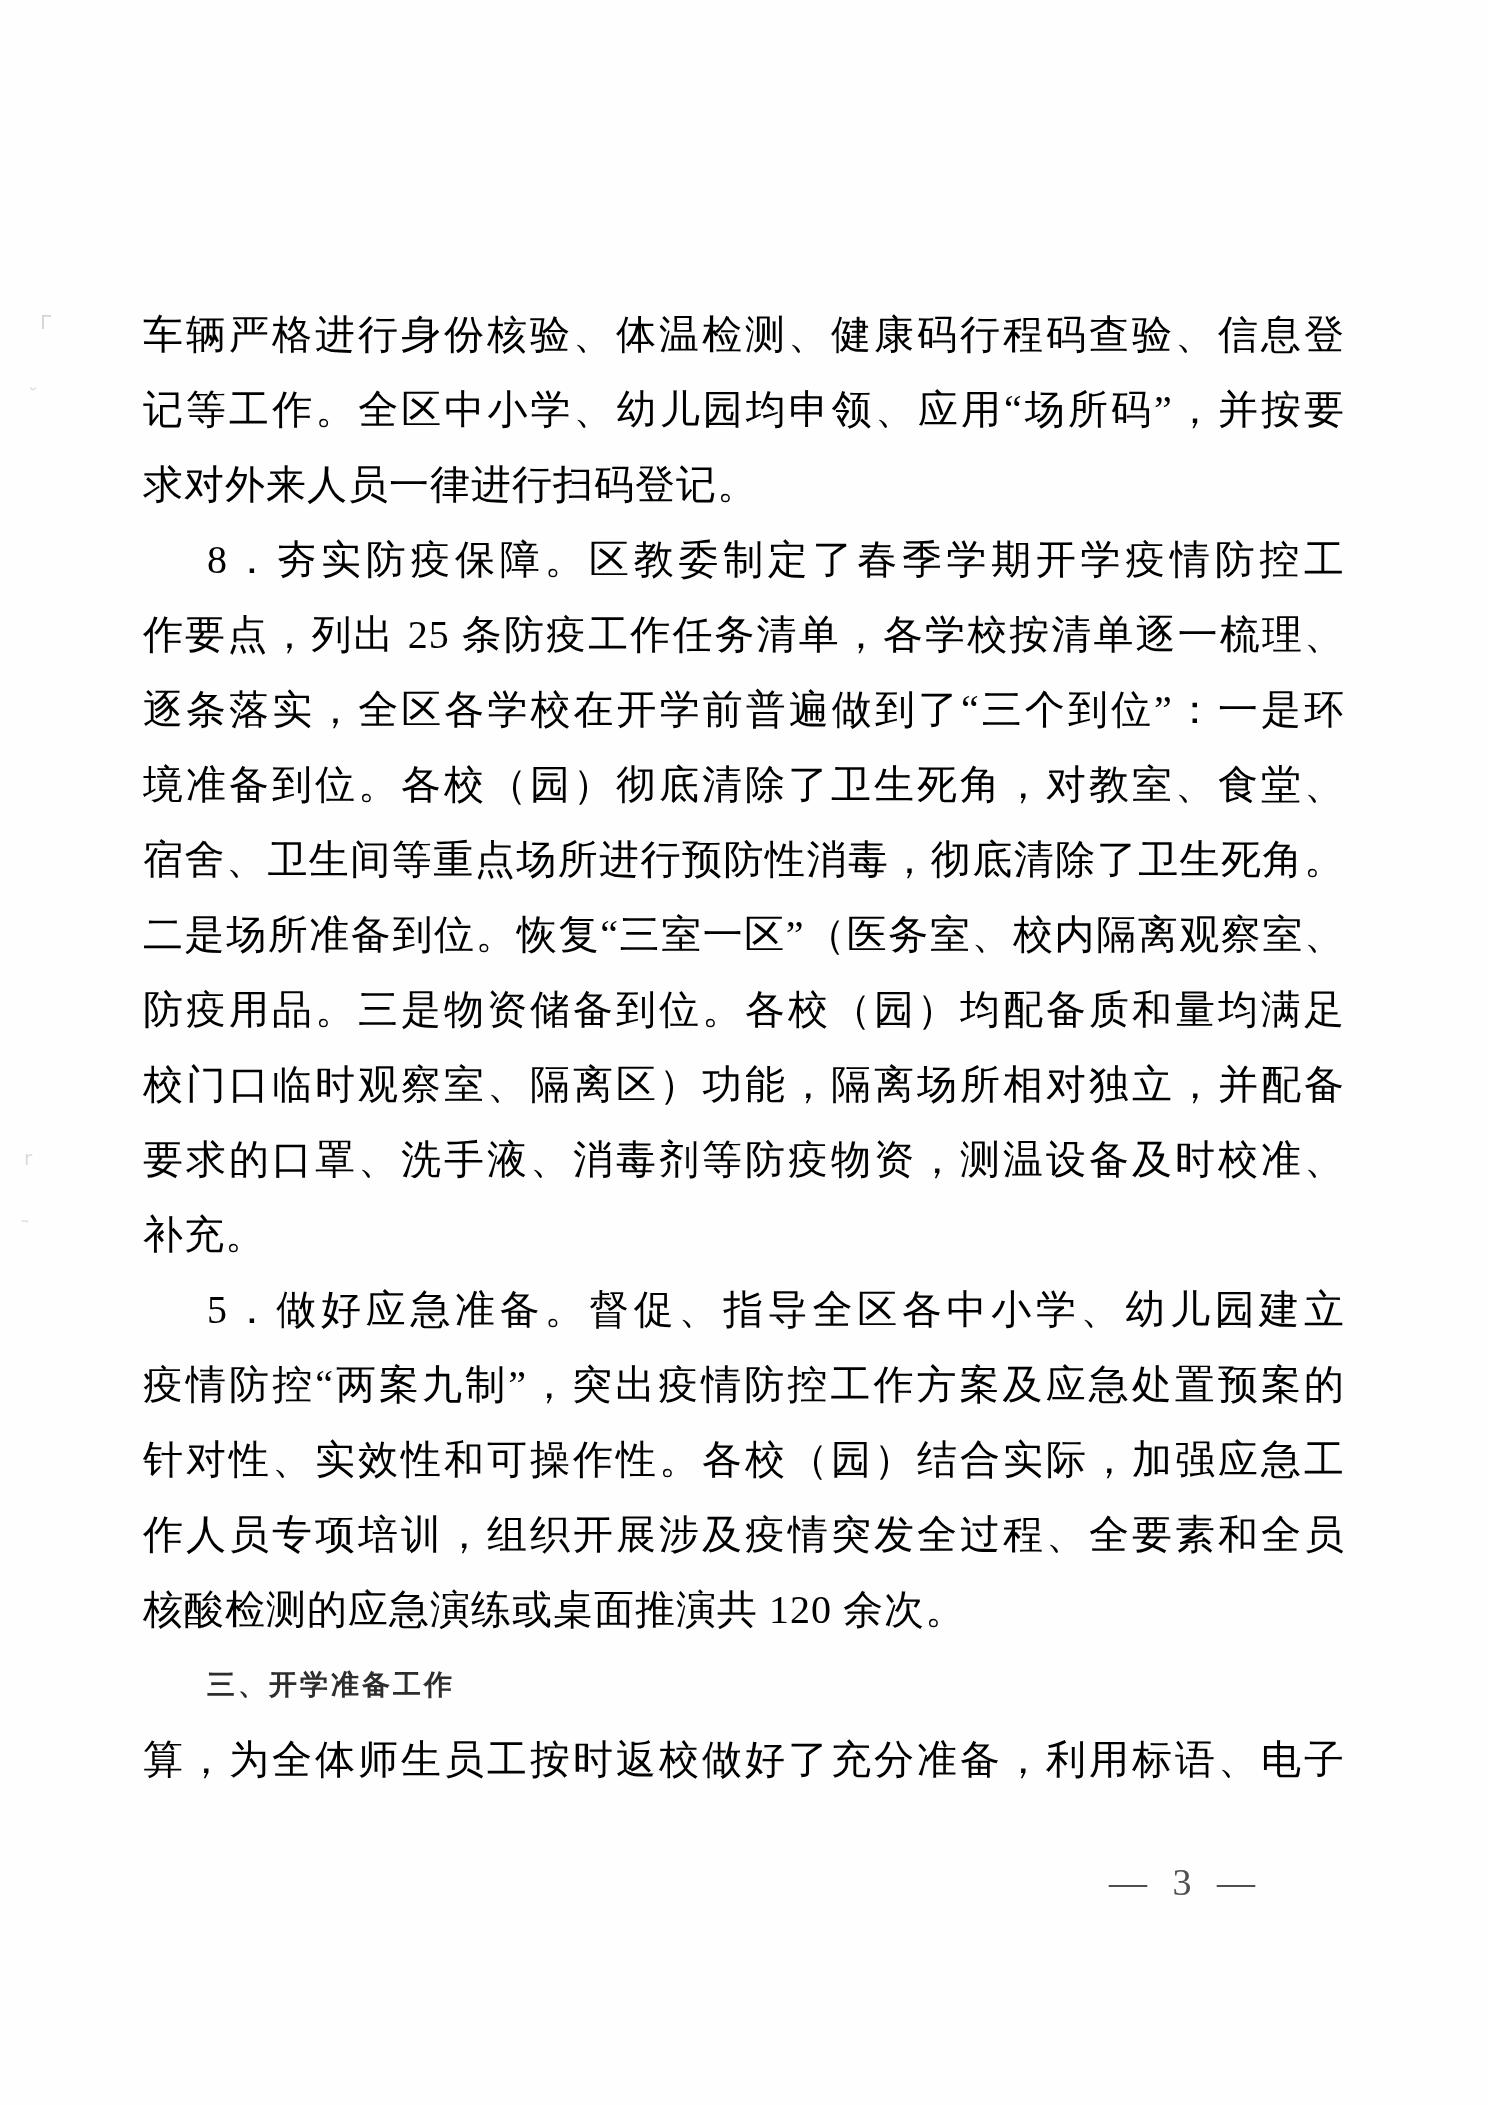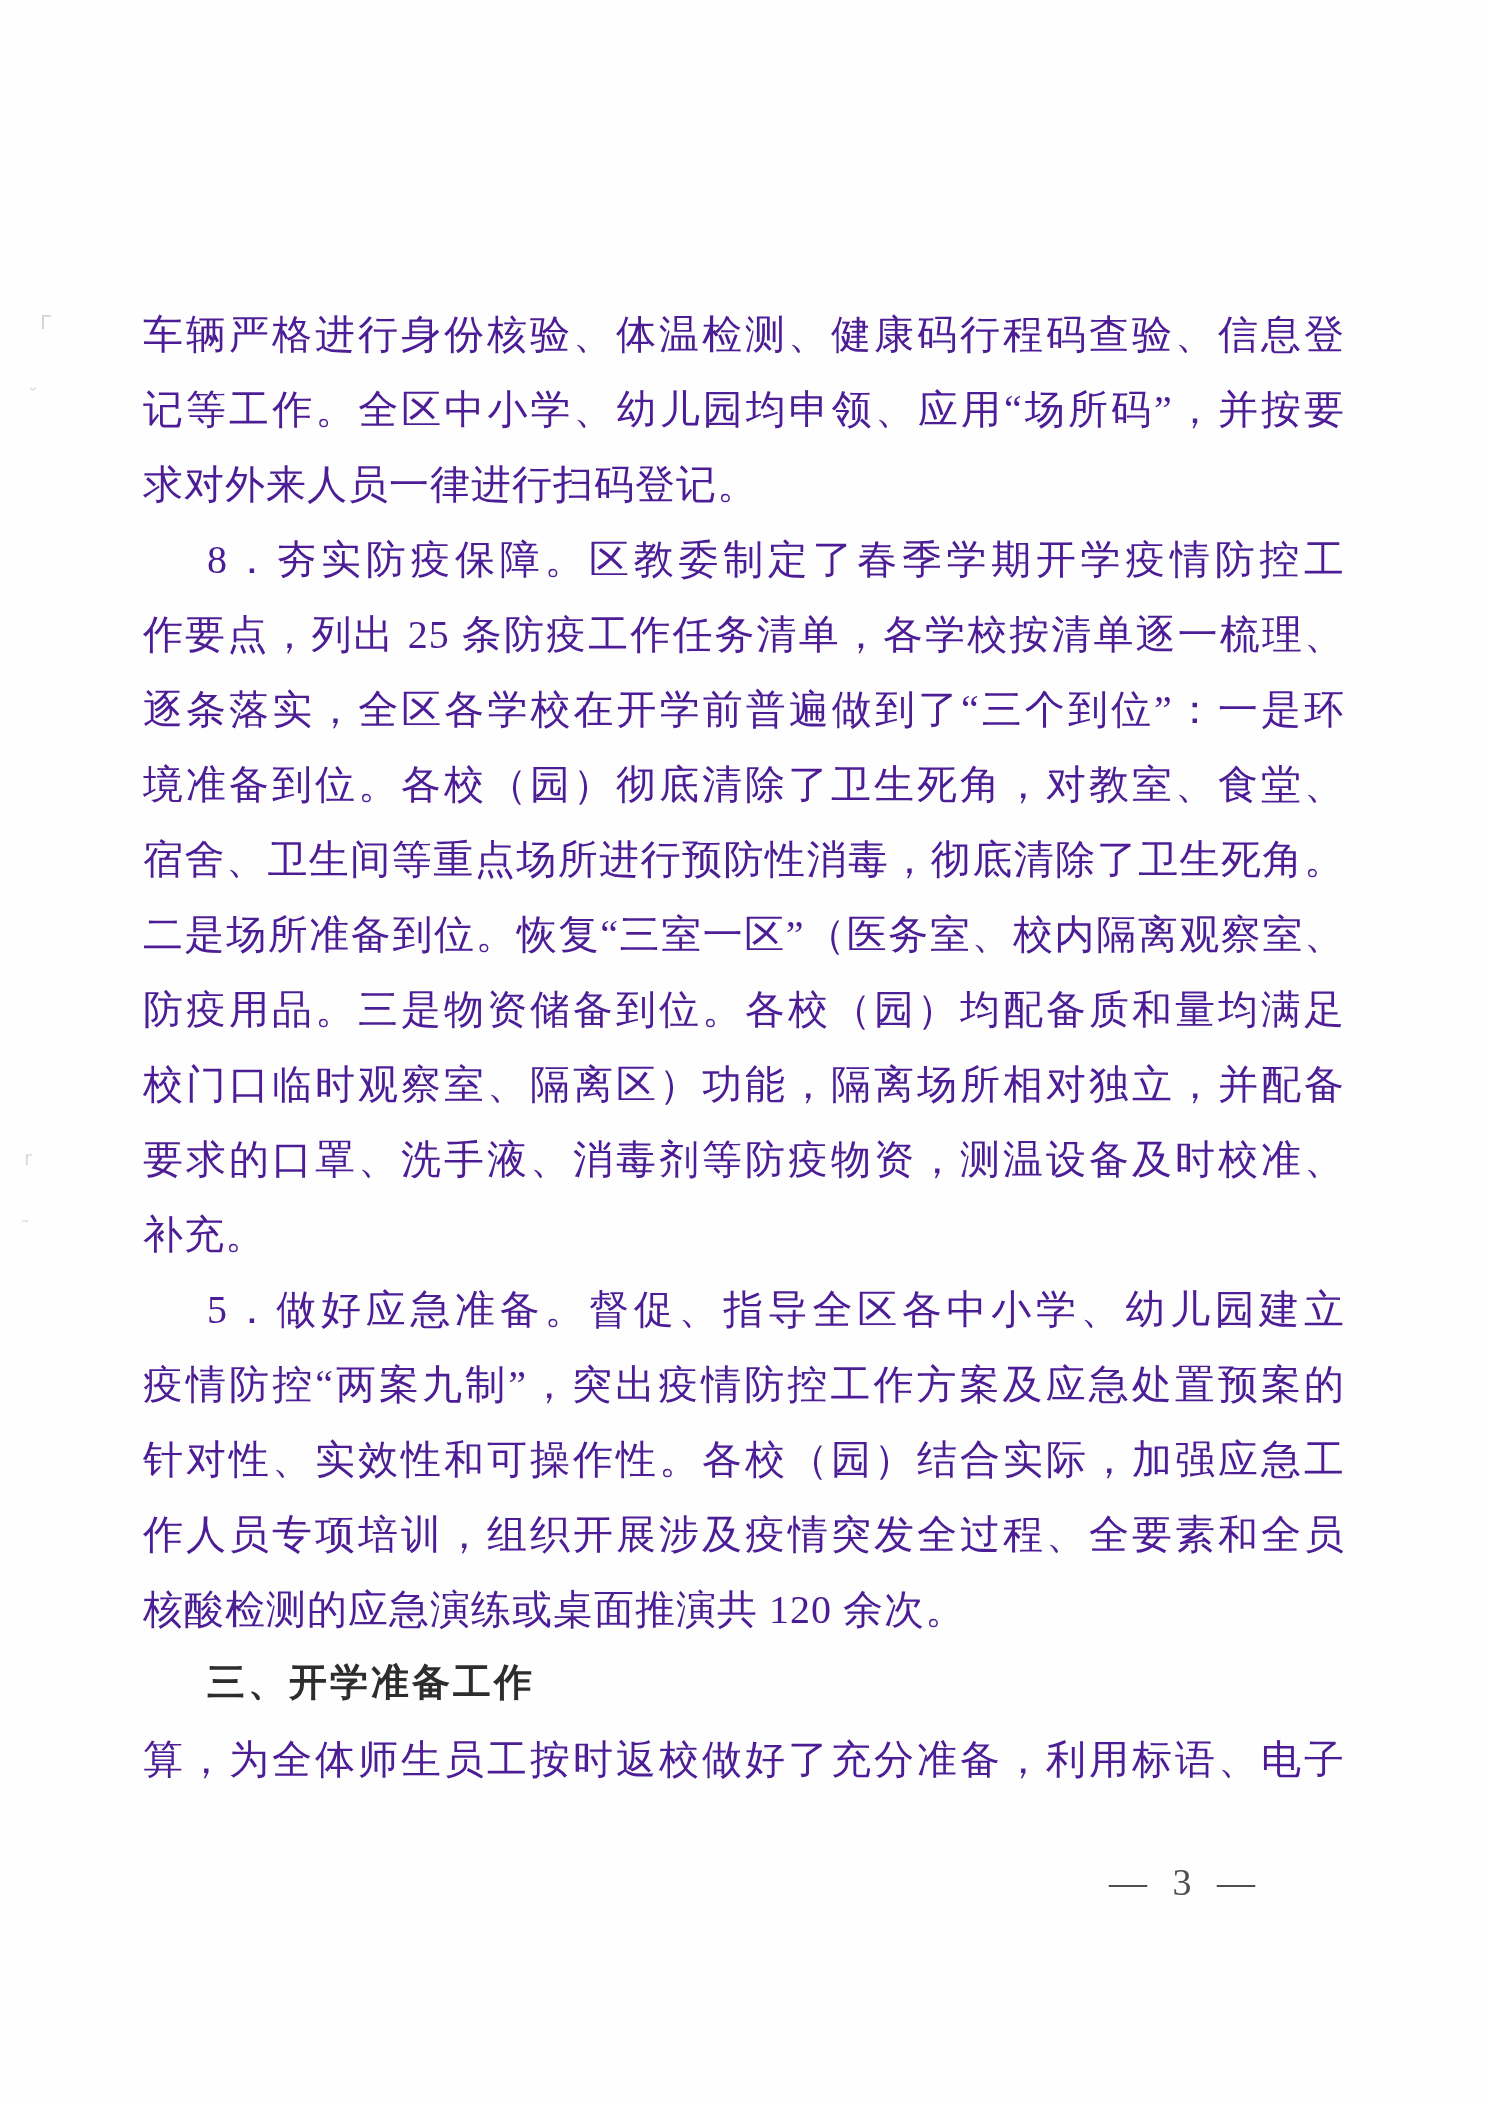--- a/index.html
+++ b/index.html
@@ -19,38 +19,38 @@
   .text-block {
     position: absolute;
     left: 143px;
     top: 297px;
     width: 1202px;
   }
   .line {
     height: 75px;
     line-height: 75px;
     font-size: 40px;
-    color: #4c1d95;
+    color: #000000;
     letter-spacing: 1px;
     white-space: nowrap;
     overflow: visible;
   }
   .line.fill {
     white-space: normal;
     text-align: justify;
     text-align-last: justify;
   }
   .line.indent {
     text-indent: 64px;
   }
   .line.bold {
     font-weight: 700;
     color: #2d2d2d;
-    font-family: Liberation Mono, monospace;
-    font-size: 38px;
+    font-family: Liberation Serif, serif;
+    font-size: 28px;
     letter-spacing: 3px;
   }
   .page-number {
     position: absolute;
     top: 1858px;
     right: 225px;
     font-size: 38px;
     line-height: 48px;
     color: #4f4f4f;
     letter-spacing: 8px;

